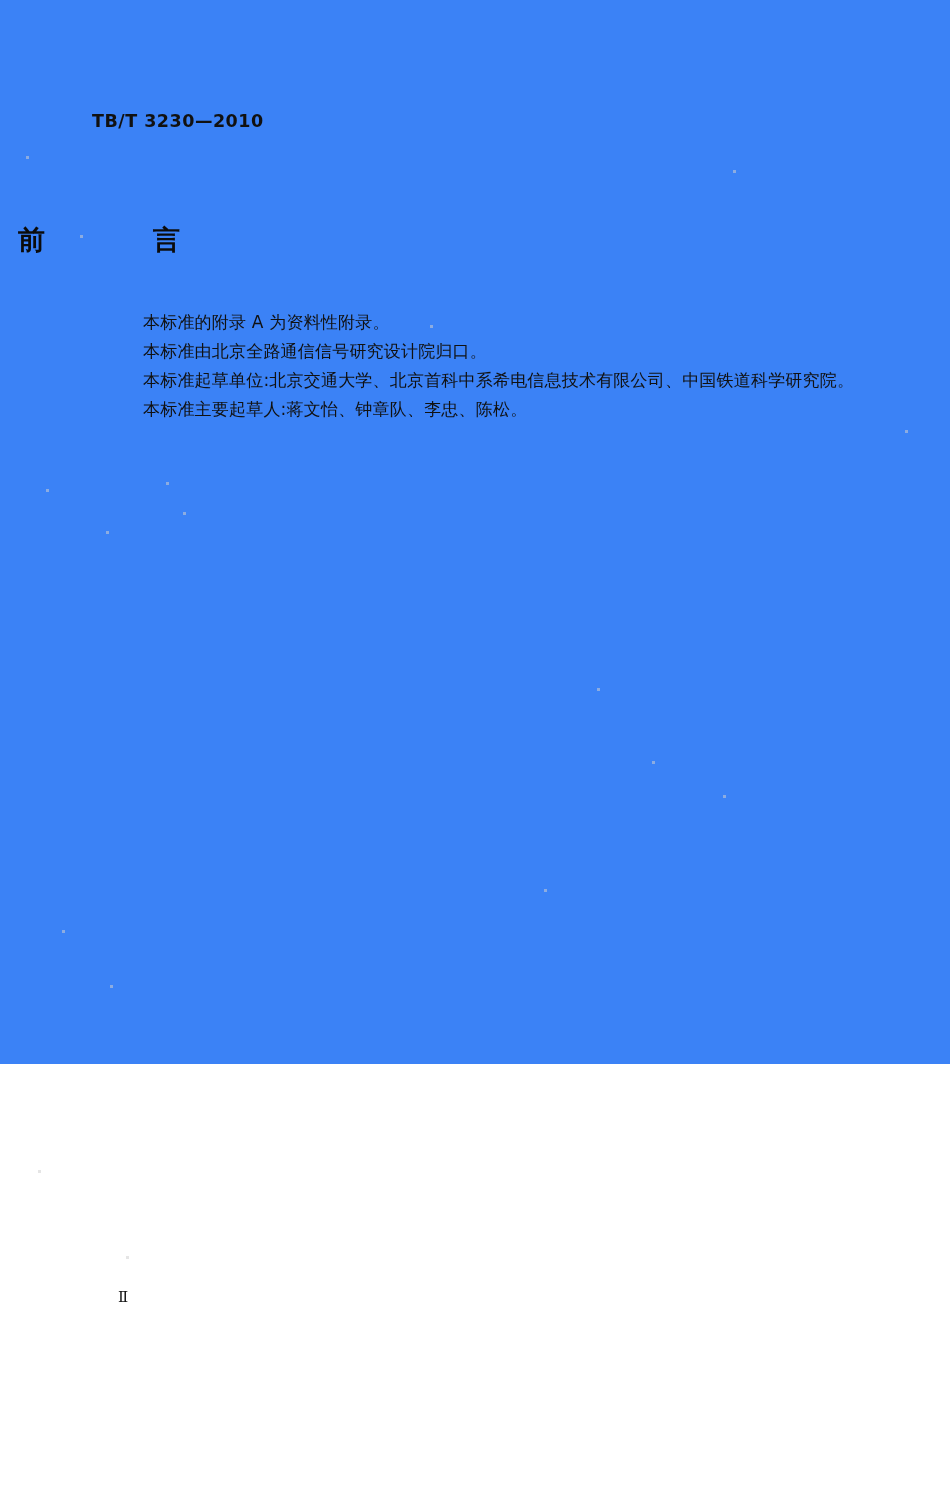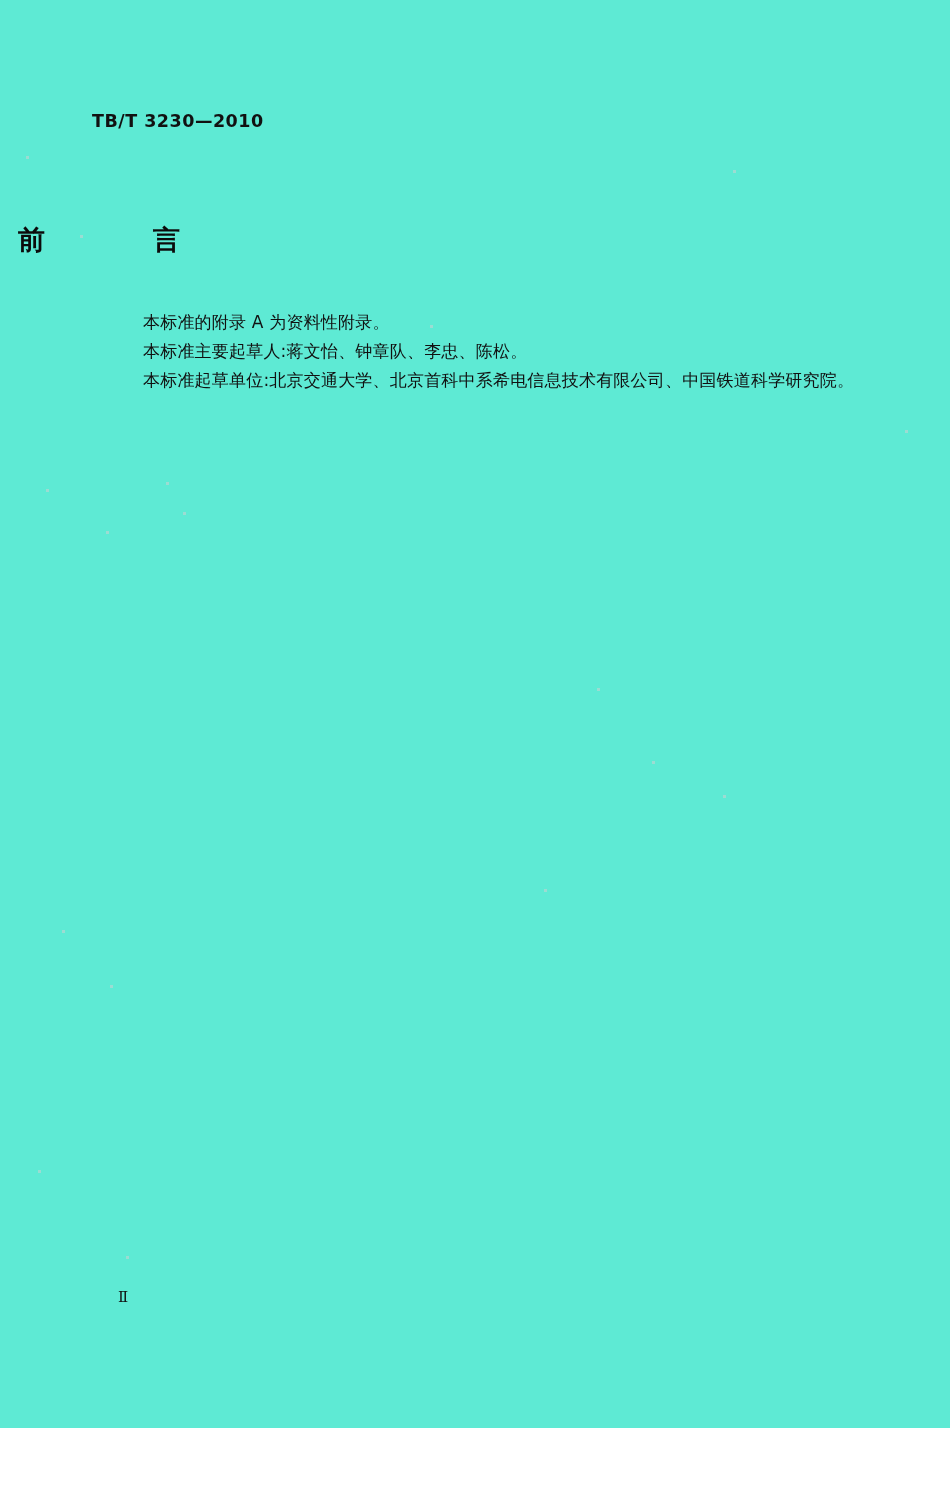--- a/index.html
+++ b/index.html
@@ -13,22 +13,22 @@
     position: relative;
     font-family: "DejaVu Sans", "Liberation Sans", sans-serif;
     color: #0d0d0d;
     overflow: hidden;
   }
   .page {
     position: absolute;
     left: 0;
     top: 0;
     width: 950px;
-    height: 1428px;
-    background: #5eead4;
+    height: 1064px;
+    background: #3b82f6;
   }
   
   .speckle {
     position: absolute;
     background: #cfcfcf;
     opacity: .55;
   }
   .header-code {
     position: absolute;
     left: 92px;
@@ -99,19 +99,20 @@
   <div class="speckle" style="left:126px; top:1256px; width:3px; height:3px;"></div>
   <div class="speckle" style="left:430px; top:325px; width:3px; height:3px;"></div>
   <div class="speckle" style="left:905px; top:430px; width:3px; height:3px;"></div>
 
   <div class="header-code">TB/T 3230—2010</div>
 
   <div class="doc-title">前　　言</div>
 
   <div class="body-block">
     <div class="para">本标准的附录 A 为资料性附录。</div>
+    <div class="para">本标准由北京全路通信信号研究设计院归口。</div>
+    <div class="para">本标准起草单位:北京交通大学、北京首科中系希电信息技术有限公司、中国铁道科学研究院。</div>
     <div class="para">本标准主要起草人:蒋文怡、钟章队、李忠、陈松。</div>
-    <div class="para">本标准起草单位:北京交通大学、北京首科中系希电信息技术有限公司、中国铁道科学研究院。</div>
   </div>
 
   <div class="page-number">Ⅱ</div>
 
 </div>
 
 </body></html>

